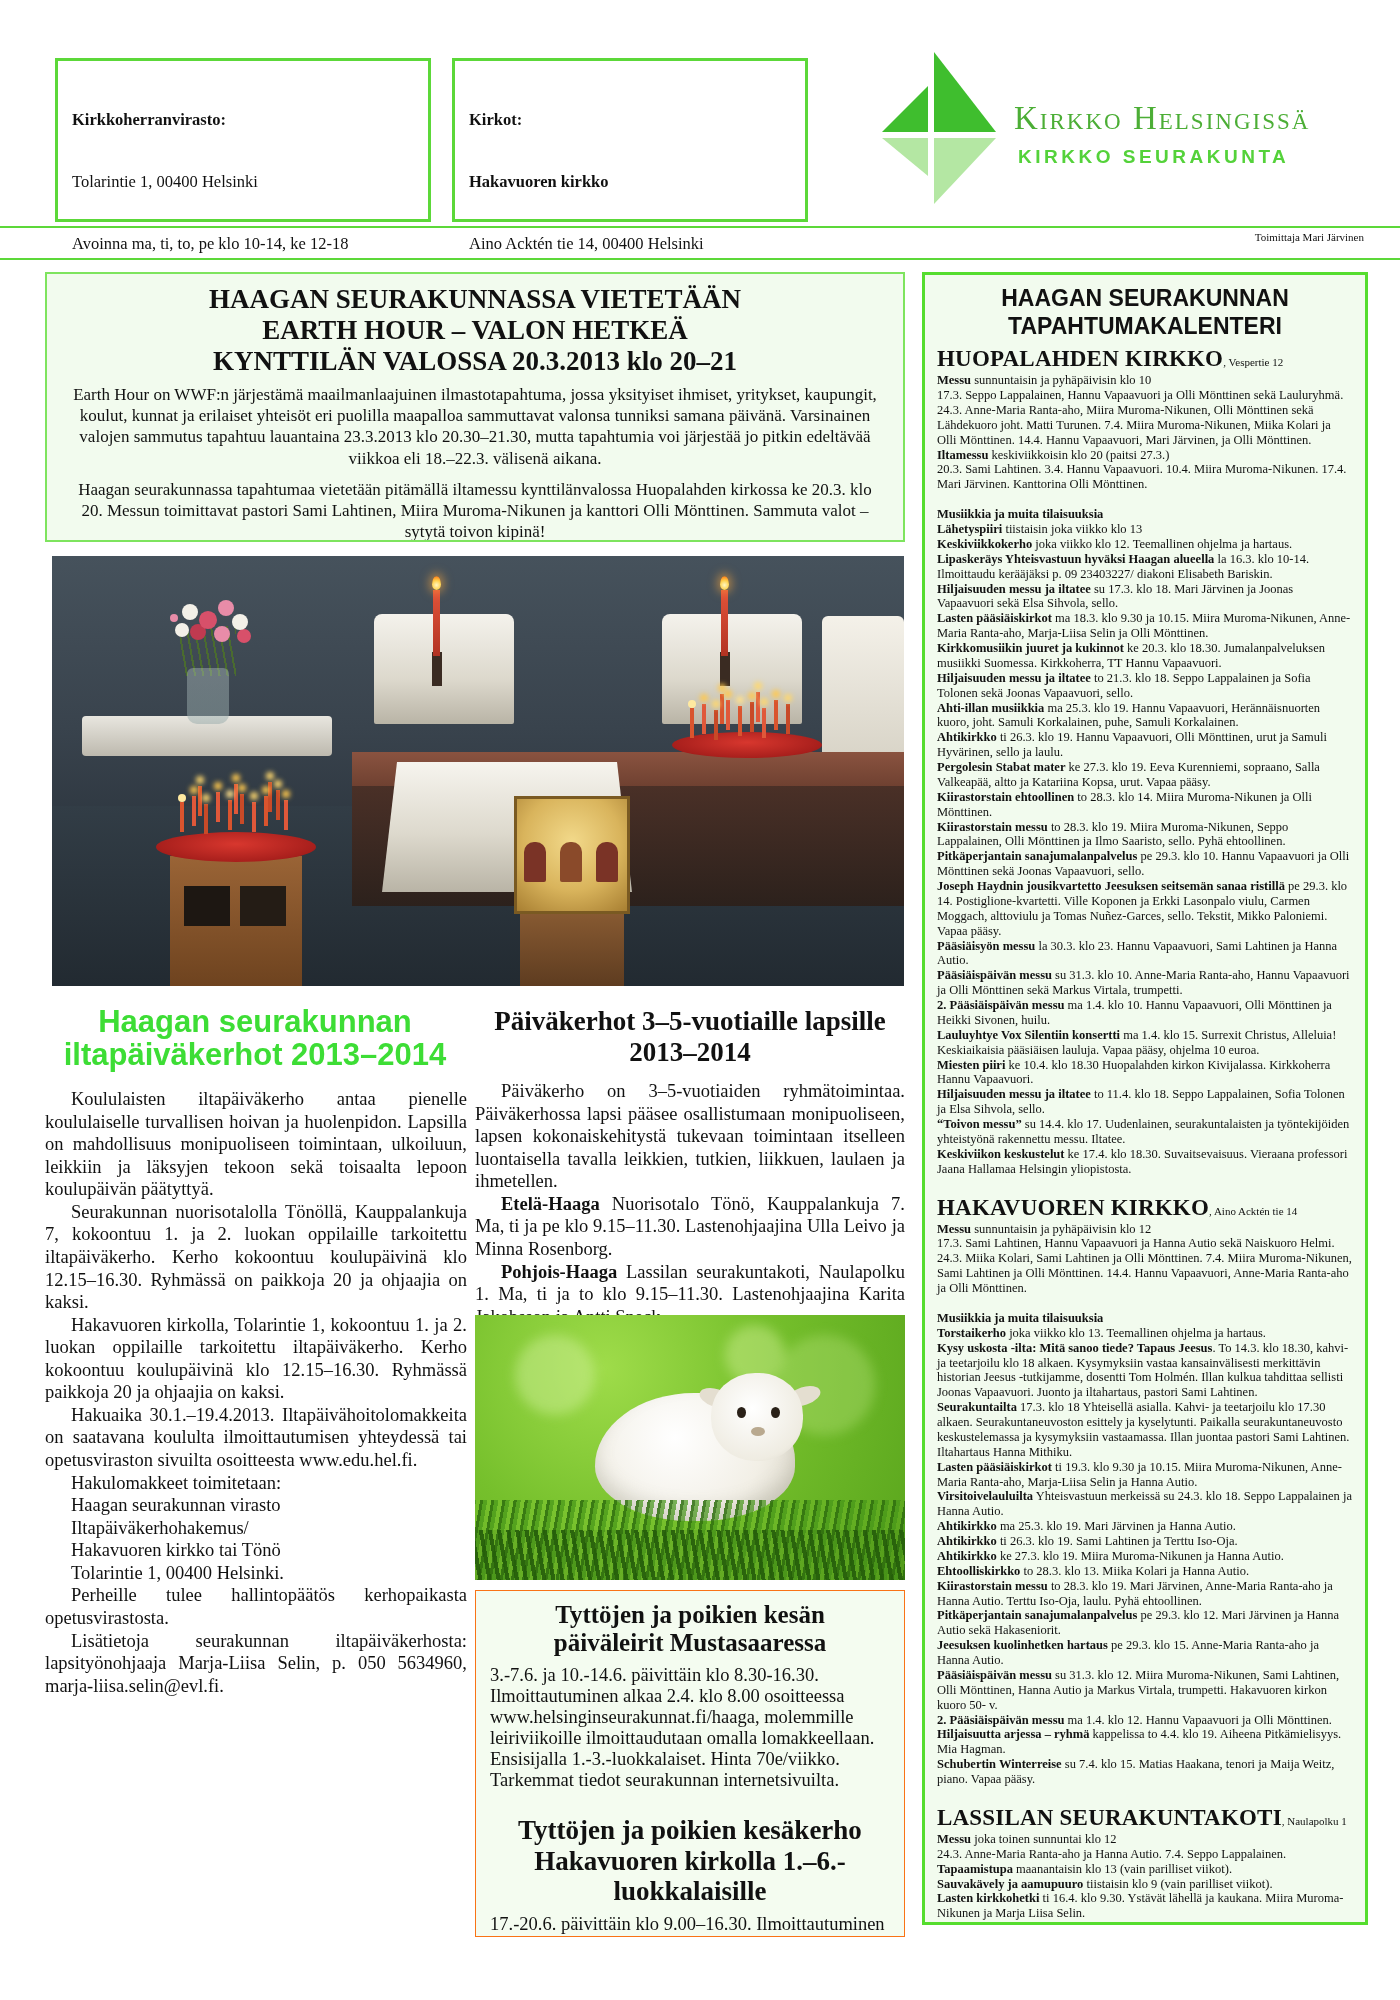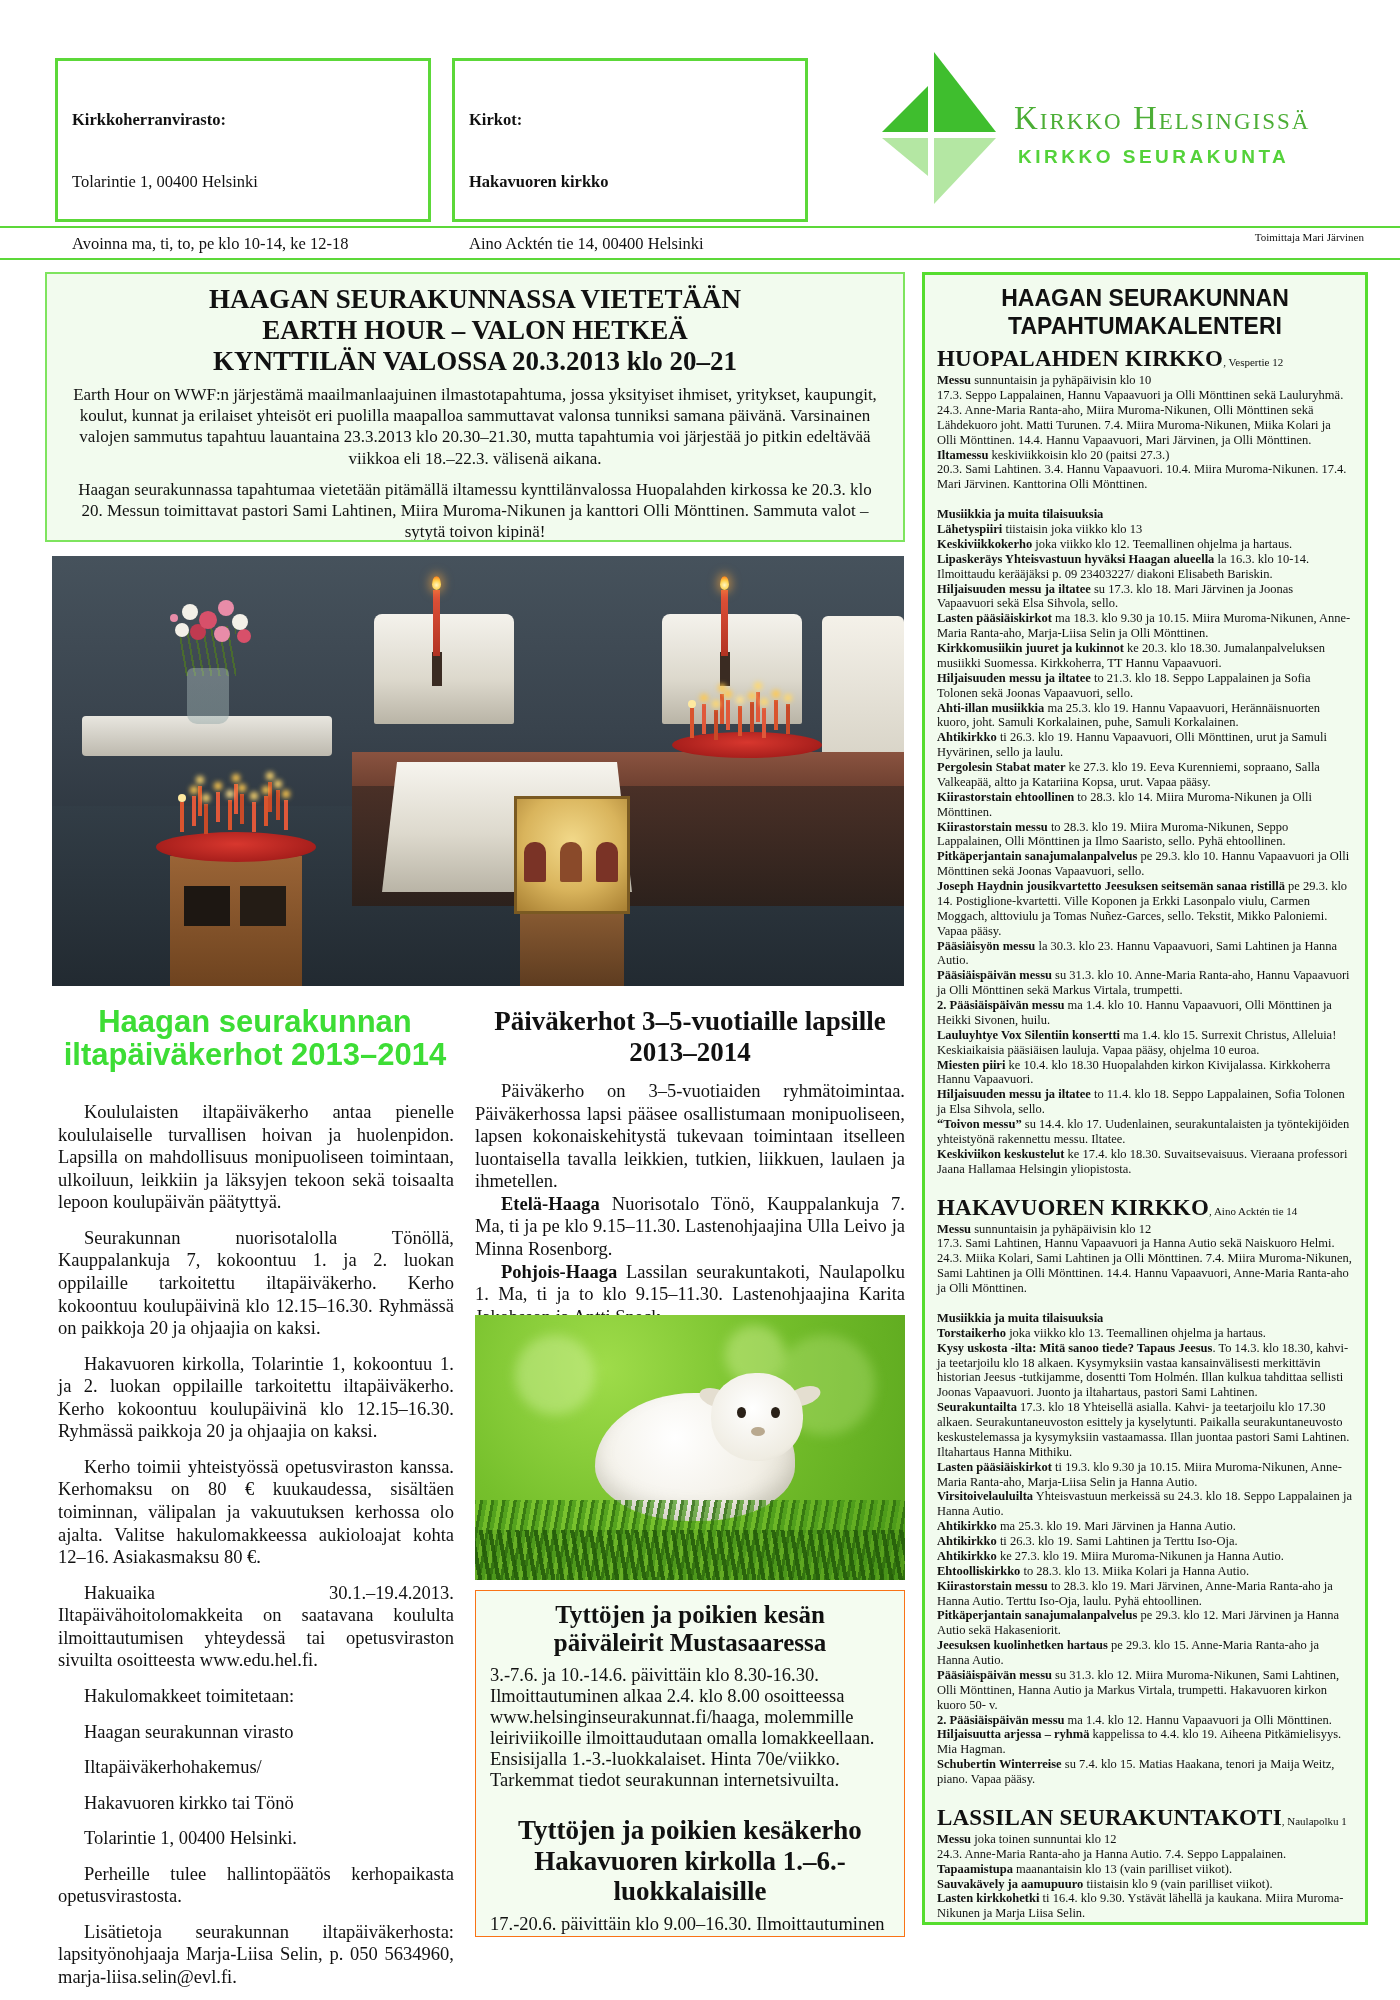--- a/index.html
+++ b/index.html
@@ -89,21 +89,21 @@
       48px -4px 5px #ffe08a,60px -10px 5px #ffc94f,72px -2px 5px #ffd86e,84px -8px 5px #ffc94f,96px -14px 5px #ffd86e,104px -4px 5px #ffc94f,18px -18px 5px #ffd86e,54px -20px 5px #ffc94f,88px -22px 5px #ffd86e;}
   #flames-right{left:636px;top:144px;box-shadow:12px -6px 5px #ffc94f,24px 0 5px #ffd86e,36px -10px 5px #ffc94f,
       48px -4px 5px #ffe08a,60px -8px 5px #ffc94f,72px -2px 5px #ffd86e,84px -10px 5px #ffc94f,96px -6px 5px #ffd86e,30px -16px 5px #ffc94f,66px -18px 5px #ffd86e;}
 
   
   .green-head{position:absolute;left:40px;top:1005px;width:430px;text-align:center;
               font-family:"Liberation Sans","DejaVu Sans",sans-serif;font-weight:bold;
               font-size:31px;line-height:1.08;color:#3ddd35;}
   .col-left{position:absolute;left:45px;top:1088px;width:422px;font-size:18.5px;line-height:1.22;
             text-align:justify;}
-  .col-left p{margin:13px;text-indent:26px;}
+  .col-left p{margin:0;text-indent:26px;}
   .col-mid-head{position:absolute;left:475px;top:1006px;width:430px;text-align:center;
                 font-weight:bold;font-size:27px;line-height:1.15;}
   .col-mid{position:absolute;left:475px;top:1080px;width:430px;font-size:18.5px;line-height:1.22;
            text-align:justify;}
   .col-mid p{margin:0;text-indent:26px;}
 
   
   .photo-lamb{position:absolute;left:475px;top:1315px;width:430px;height:265px;overflow:hidden;
               background:radial-gradient(circle at 30% 20%,#9fdc4a 0%,#76c02c 45%,#58a41c 100%);}
   .photo-lamb div{position:absolute;}
@@ -239,21 +239,20 @@
 
   <div class="green-head">
     <span>Haagan seurakunnan</span><br>
     <span>iltapäiväkerhot 2013–2014</span>
   </div>
   <div class="col-left">
 
   <p><span>Koululaisten iltapäiväkerho antaa pienelle koululaiselle turvallisen hoivan ja huolenpidon. Lapsilla on mahdollisuus monipuoliseen toimintaan, ulkoiluun, leikkiin ja läksyjen tekoon sekä toisaalta lepoon koulupäivän päätyttyä.</span></p>
       <p><span>Seurakunnan nuorisotalolla Tönöllä, Kauppalankuja 7, kokoontuu 1. ja 2. luokan oppilaille tarkoitettu iltapäiväkerho. Kerho kokoontuu koulupäivinä klo 12.15–16.30. Ryhmässä on paikkoja 20 ja ohjaajia on kaksi.</span></p>
       <p><span>Hakavuoren kirkolla, Tolarintie 1, kokoontuu 1. ja 2. luokan oppilaille tarkoitettu iltapäiväkerho. Kerho kokoontuu koulupäivinä klo 12.15–16.30. Ryhmässä paikkoja 20 ja ohjaajia on kaksi.</span></p>
-      <p><span>Kerho toimii yhteistyössä opetusviraston kanssa. Kerhomaksu on 80 € kuukaudessa, sisältäen toiminnan, välipalan ja vakuutuksen kerhossa olo ajalta. Valitse hakulomakkeessa aukioloajat kohta 12–16. Asiakasmaksu 80 €.</span></p>
       <p><span>Hakuaika 30.1.–19.4.2013. Iltapäivähoitolomakkeita on saatavana koululta ilmoittautumisen yhteydessä tai opetusviraston sivuilta osoitteesta www.edu.hel.fi.</span></p>
       <p><span>Hakulomakkeet toimitetaan:</span></p>
       <p><span>Haagan seurakunnan virasto</span></p>
       <p><span>Iltapäiväkerhohakemus/</span></p>
       <p><span>Hakavuoren kirkko tai Tönö</span></p>
       <p><span>Tolarintie 1, 00400 Helsinki.</span></p>
       <p><span>Perheille tulee hallintopäätös kerhopaikasta opetusvirastosta.</span></p>
       <p><span>Lisätietoja seurakunnan iltapäiväkerhosta: lapsityönohjaaja Marja-Liisa Selin, p. 050 5634960, marja-liisa.selin@evl.fi.</span></p>
     </div>
 

